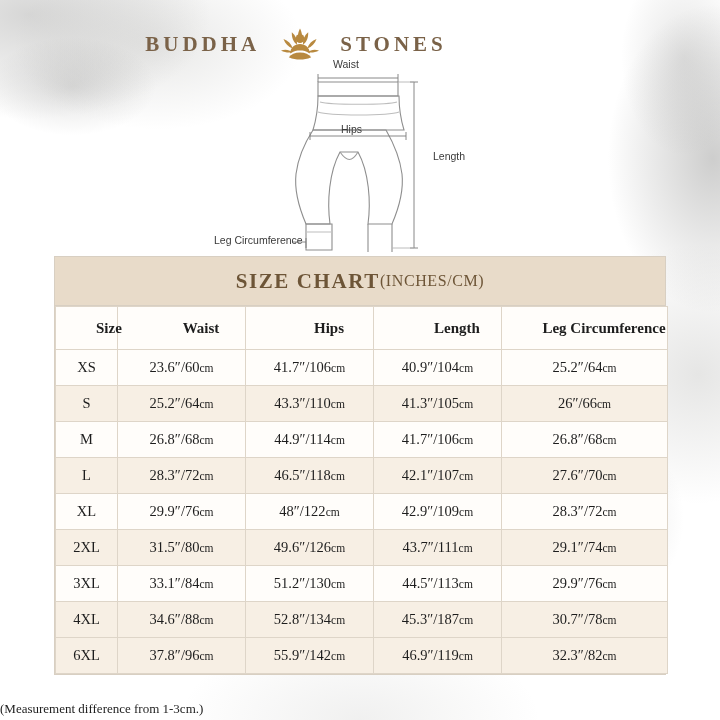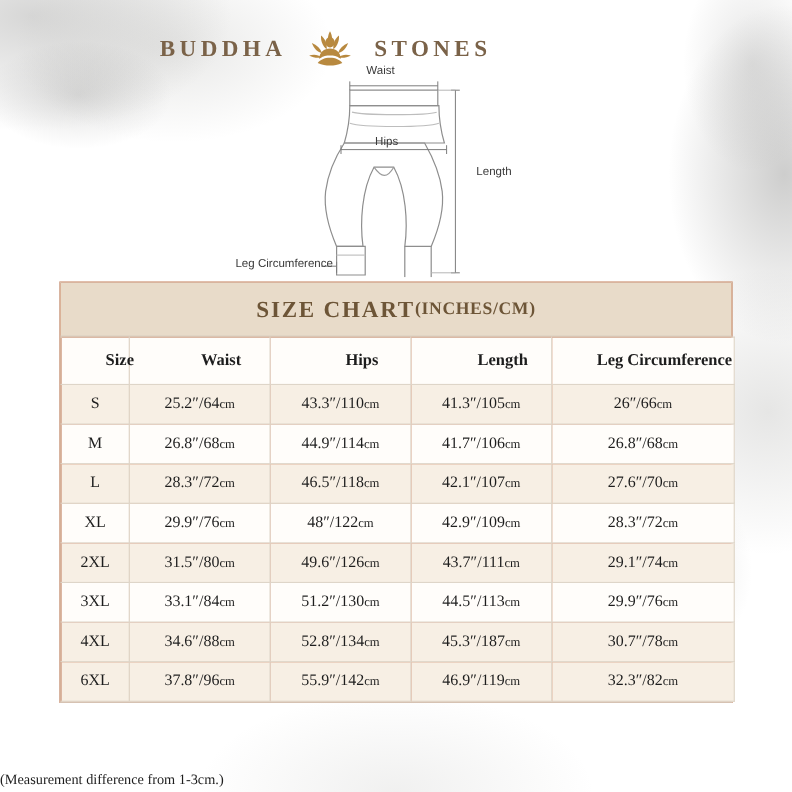--- a/index.html
+++ b/index.html
@@ -89,21 +89,21 @@
   .lbl-length{ left: 433px; top: 98px; }
   .lbl-leg   { left: 214px; top: 182px; }
 
   
   .chart {
     position: absolute;
     left: 54px;
     top: 256px;
     width: 612px;
     border: 1px solid #d8cfc2;
-    background: #c2410c;
+    background: #0ea5e9;
     box-sizing: border-box;
   }
   .chart-title {
     height: 48px;
     background: #e8dbc9;
     display: flex;
     align-items: center;
     justify-content: center;
     color: #6d5537;
     border-bottom: 1px solid #d8cfc2;
@@ -111,21 +111,21 @@
   .chart-title .t-main {
     font-family: "Liberation Serif", serif;
     font-size: 21px;
     letter-spacing: 1.6px;
     font-weight: 700;
   }
   .chart-title .t-sub {
     font-family: "Liberation Serif", serif;
     font-size: 16px;
     letter-spacing: 0.6px;
-    font-weight: 700;
+    font-weight: 400;
   }
 
   table.size-table {
     width: 100%;
     border-collapse: collapse;
     table-layout: fixed;
   }
   table.size-table th,
   table.size-table td {
     border: 1px solid #ded5c8;
@@ -263,20 +263,27 @@
       <thead>
         <tr>
           <th>Size</th>
           <th>Waist</th>
           <th>Hips</th>
           <th>Length</th>
           <th>Leg Circumference</th>
         </tr>
       </thead>
       <tbody>
+        <tr class="even">
+          <td class="size-cell">XS</td>
+          <td><span>23.6″/60</span><span class="unit">cm</span></td>
+          <td><span>41.7″/106</span><span class="unit">cm</span></td>
+          <td><span>40.9″/104</span><span class="unit">cm</span></td>
+          <td><span>25.2″/64</span><span class="unit">cm</span></td>
+        </tr>
         <tr class="odd">
           <td class="size-cell">S</td>
           <td><span>25.2″/64</span><span class="unit">cm</span></td>
           <td><span>43.3″/110</span><span class="unit">cm</span></td>
           <td><span>41.3″/105</span><span class="unit">cm</span></td>
           <td><span>26″/66</span><span class="unit">cm</span></td>
         </tr>
         <tr class="even">
           <td class="size-cell">M</td>
           <td><span>26.8″/68</span><span class="unit">cm</span></td>

